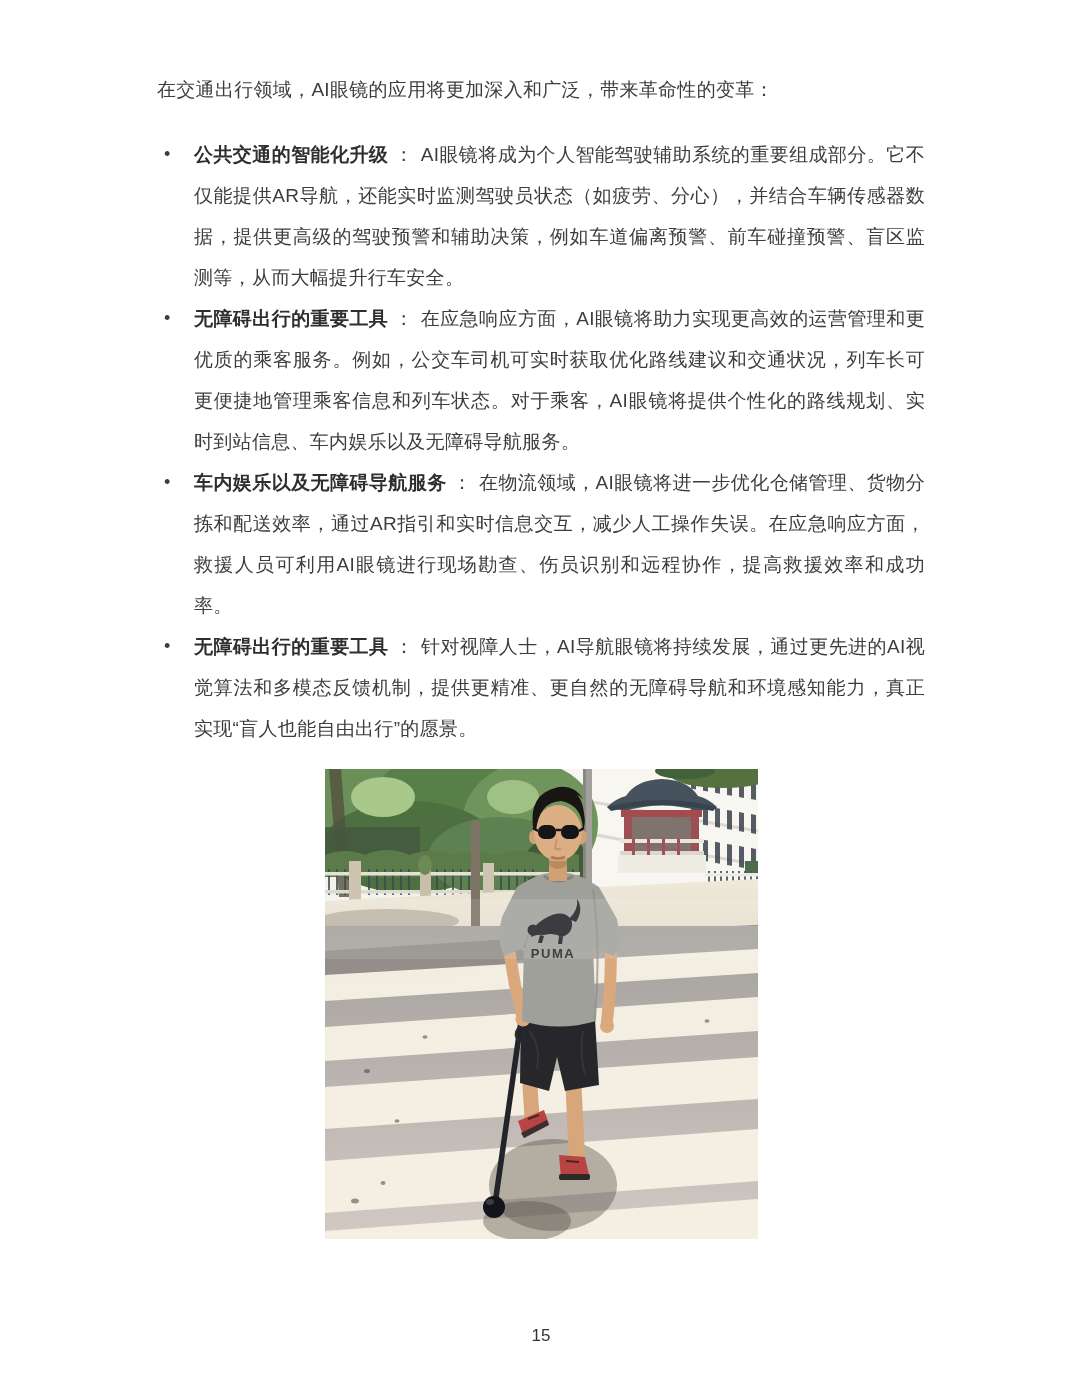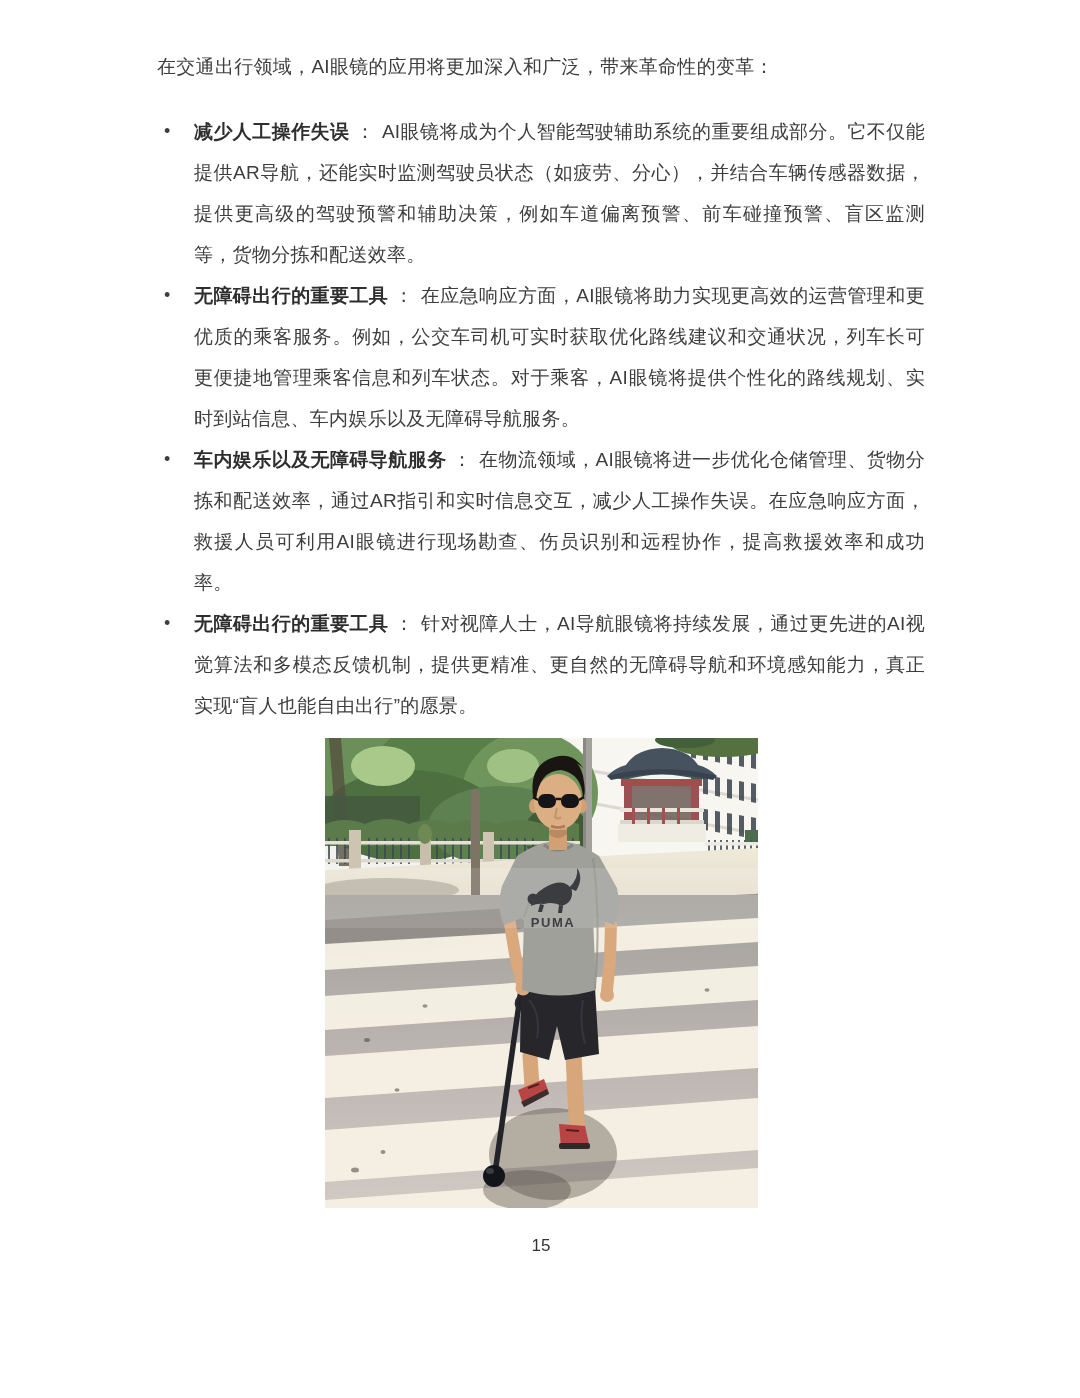--- a/index.html
+++ b/index.html
@@ -1,46 +1,46 @@
 <!DOCTYPE html>
 <html><head>
 <meta charset="utf-8">
 <style>
   html,body{margin:0;padding:0;}
   body{
     width:1080px;height:1398px;background:#ffffff;overflow:hidden;
     font-family:"Liberation Sans","DejaVu Sans",sans-serif;
     color:#3d3d3d;position:relative;
   }
-  .page{box-sizing:border-box;width:1080px;height:1104px;padding:53px 155px 0 157px;}
+  .page{box-sizing:border-box;width:1080px;height:1104px;padding:76px 155px 0 157px;}
   .intro{font-size:19px;line-height:28px;margin:0 0 30px 0;letter-spacing:.3px;}
   ul.bullets{list-style:none;margin:0;padding:0;}
   li.bullet{
     position:relative;padding-left:37px;font-size:19px;line-height:41px;
     text-align:justify;letter-spacing:.3px;
   }
   .dot{position:absolute;left:7px;top:0;font-size:18px;}
   .b-title{font-weight:bold;color:#2e2e2e;}
   .b-colon{margin:0 7px 0 6px;}
-  figure.photo{margin:12px auto 0;width:433px;height:470px;padding:0;display:block;text-align:center;}
+  figure.photo{margin:20px auto 0;width:433px;height:470px;padding:0;display:block;text-align:center;}
   figure.photo svg{display:block;}
   .page-number{
-    text-align:center;font-size:17px;color:#333;margin-top:26px;line-height:24px;
+    text-align:center;font-size:17px;color:#333;margin-top:85px;line-height:24px;
   }
 </style>
 </head>
 <body>
 
 <div class="page">
 
   <p class="intro">在交通出行领域，AI眼镜的应用将更加深入和广泛，带来革命性的变革：</p>
 
   <ul class="bullets">
     <li class="bullet">
-      <span class="dot">•</span><span class="b-title">减少人工操作失误</span><span class="b-colon">：</span><span class="b-body">AI眼镜将成为个人智能驾驶辅助系统的重要组成部分。它不仅能提供AR导航，还能实时监测驾驶员状态（如疲劳、分心），并结合车辆传感器数据，提供更高级的驾驶预警和辅助决策，例如车道偏离预警、前车碰撞预警、盲区监测等，货物分拣和配送效率。</span>
+      <span class="dot">•</span><span class="b-title">公共交通的智能化升级</span><span class="b-colon">：</span><span class="b-body">AI眼镜将成为个人智能驾驶辅助系统的重要组成部分。它不仅能提供AR导航，还能实时监测驾驶员状态（如疲劳、分心），并结合车辆传感器数据，提供更高级的驾驶预警和辅助决策，例如车道偏离预警、前车碰撞预警、盲区监测等，从而大幅提升行车安全。</span>
     </li>
     <li class="bullet">
       <span class="dot">•</span><span class="b-title">无障碍出行的重要工具</span><span class="b-colon">：</span><span class="b-body">在应急响应方面，AI眼镜将助力实现更高效的运营管理和更优质的乘客服务。例如，公交车司机可实时获取优化路线建议和交通状况，列车长可更便捷地管理乘客信息和列车状态。对于乘客，AI眼镜将提供个性化的路线规划、实时到站信息、车内娱乐以及无障碍导航服务。</span>
     </li>
     <li class="bullet">
       <span class="dot">•</span><span class="b-title">车内娱乐以及无障碍导航服务</span><span class="b-colon">：</span><span class="b-body">在物流领域，AI眼镜将进一步优化仓储管理、货物分拣和配送效率，通过AR指引和实时信息交互，减少人工操作失误。在应急响应方面，救援人员可利用AI眼镜进行现场勘查、伤员识别和远程协作，提高救援效率和成功率。</span>
     </li>
     <li class="bullet">
       <span class="dot">•</span><span class="b-title">无障碍出行的重要工具</span><span class="b-colon">：</span><span class="b-body">针对视障人士，AI导航眼镜将持续发展，通过更先进的AI视觉算法和多模态反馈机制，提供更精准、更自然的无障碍导航和环境感知能力，真正实现“盲人也能自由出行”的愿景。</span>
     </li>

